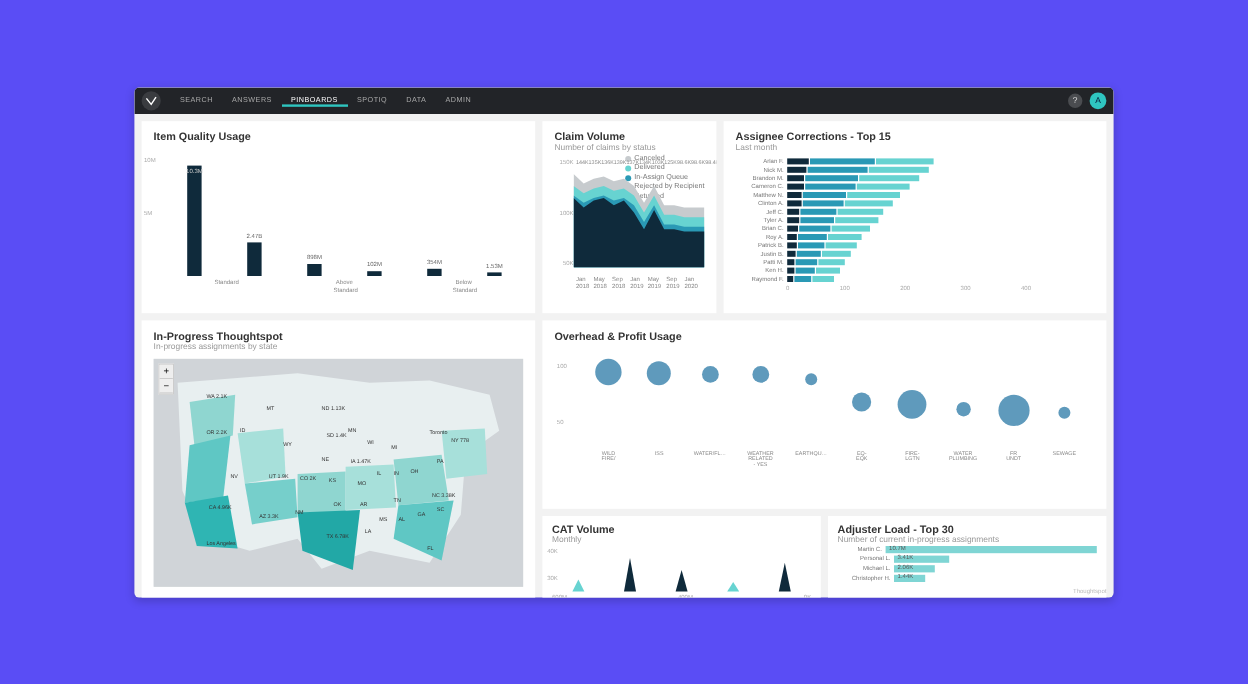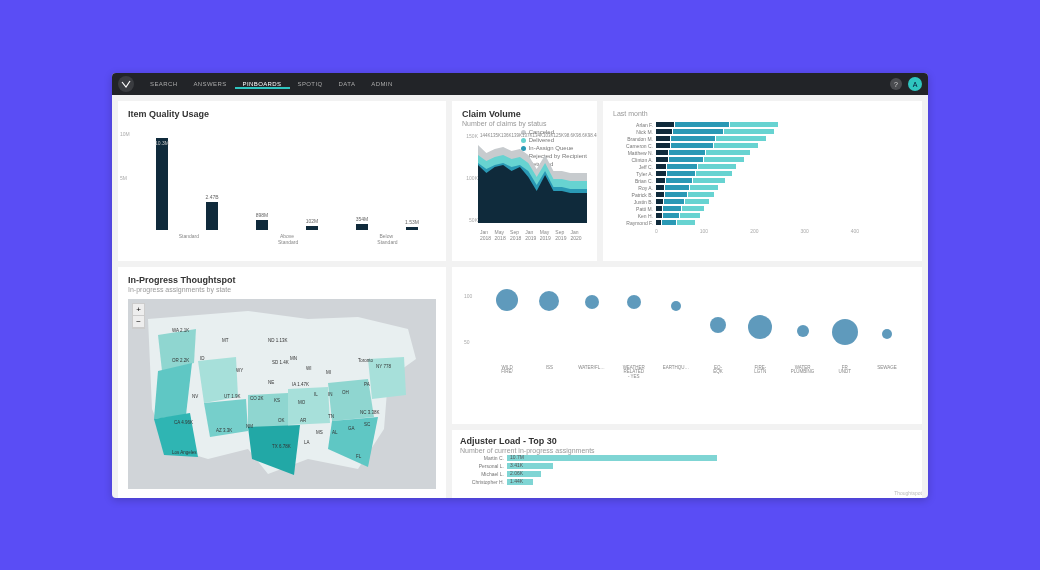--- a/index.html
+++ b/index.html
@@ -251,20 +251,21 @@
               <span>Jan 2019</span>
               <span>May 2019</span>
               <span>Sep 2019</span>
               <span>Jan 2020</span>
             </div>
         </div>
       </div>
     </div>
 
     <div class="card">
+      <div class="card-title">Assignee Corrections - Top 15</div>
       <div class="card-sub">Last month</div>
       <div class="ac-plot" id="ac-plot">
           <div class="ac-row">
             <div class="ac-name">Arlan F.</div>
             <div class="ac-bar" style="width: 18px; background: rgb(15, 42, 59);"></div>
             <div class="ac-bar" style="width: 54px; background: rgb(42, 153, 181);"></div>
             <div class="ac-bar" style="width: 48px; background: rgb(103, 211, 209);"></div>
           </div>
           <div class="ac-row">
             <div class="ac-name">Nick M.</div>
@@ -433,20 +434,21 @@
             <div class="map-label" style="left: 220px; top: 128px;">GA</div>
             <div class="map-label" style="left: 236px; top: 124px;">SC</div>
             <div class="map-label" style="left: 228px; top: 156px;">FL</div>
             <div class="map-label" style="left: 230px; top: 60px;">Toronto</div>
           </div>
       </div>
     </div>
 
     <div class="right2">
       <div class="card op-card">
+        <div class="card-title">Overhead &amp; Profit Usage</div>
         <div class="op-plot">
           <div class="op-y">100</div>
           <div class="op-y2">50</div>
           <div class="op-bubbles" id="op-bubbles">
               <div style="flex: 1 1 0%; display: flex; justify-content: center; padding-top: 0px;">
                 <div class="op-bubble" style="width: 22px; height: 22px;"></div>
               </div>
               <div style="flex: 1 1 0%; display: flex; justify-content: center; padding-top: 2px;">
                 <div class="op-bubble" style="width: 20px; height: 20px;"></div>
               </div>
@@ -491,20 +493,38 @@
               <div class="op-xlab">WATER
 PLUMBING</div>
               <div class="op-xlab">FR
 UNDT</div>
               <div class="op-xlab">SEWAGE</div>
             </div>
         </div>
       </div>
       <div class="split">
         <div class="card">
+          <div class="card-title">CAT Volume</div>
+          <div class="card-sub">Monthly</div>
+          <div class="cat-plot">
+            <div class="cat-y" style="top:0">40K</div>
+            <div class="cat-y" style="top:22px">30K</div>
+            <div class="cat-peak" style="border-bottom-width:10px;border-bottom-color:#67d3d1"></div>
+            <div class="cat-peak"></div>
+            <div class="cat-peak" style="border-bottom-width:18px"></div>
+            <div class="cat-peak" style="border-bottom-width:8px;border-bottom-color:#67d3d1"></div>
+            <div class="cat-peak" style="border-bottom-width:24px"></div>
+          </div>
+          <div class="cat-x">
+            <span>600M</span>
+            <span>400M</span>
+            <span>0K</span>
+          </div>
+        </div>
+        <div class="card">
           <div class="card-title">Adjuster Load - Top 30</div>
           <div class="card-sub">Number of current in-progress assignments</div>
           <div class="al-plot" id="al-plot">
               <div class="ac-row">
                 <div class="ac-name">Martin C.</div>
                 <div class="al-bar" style="width: 210px;">
                   <span class="v">10.7M</span>
                 </div>
               </div>
               <div class="ac-row">

